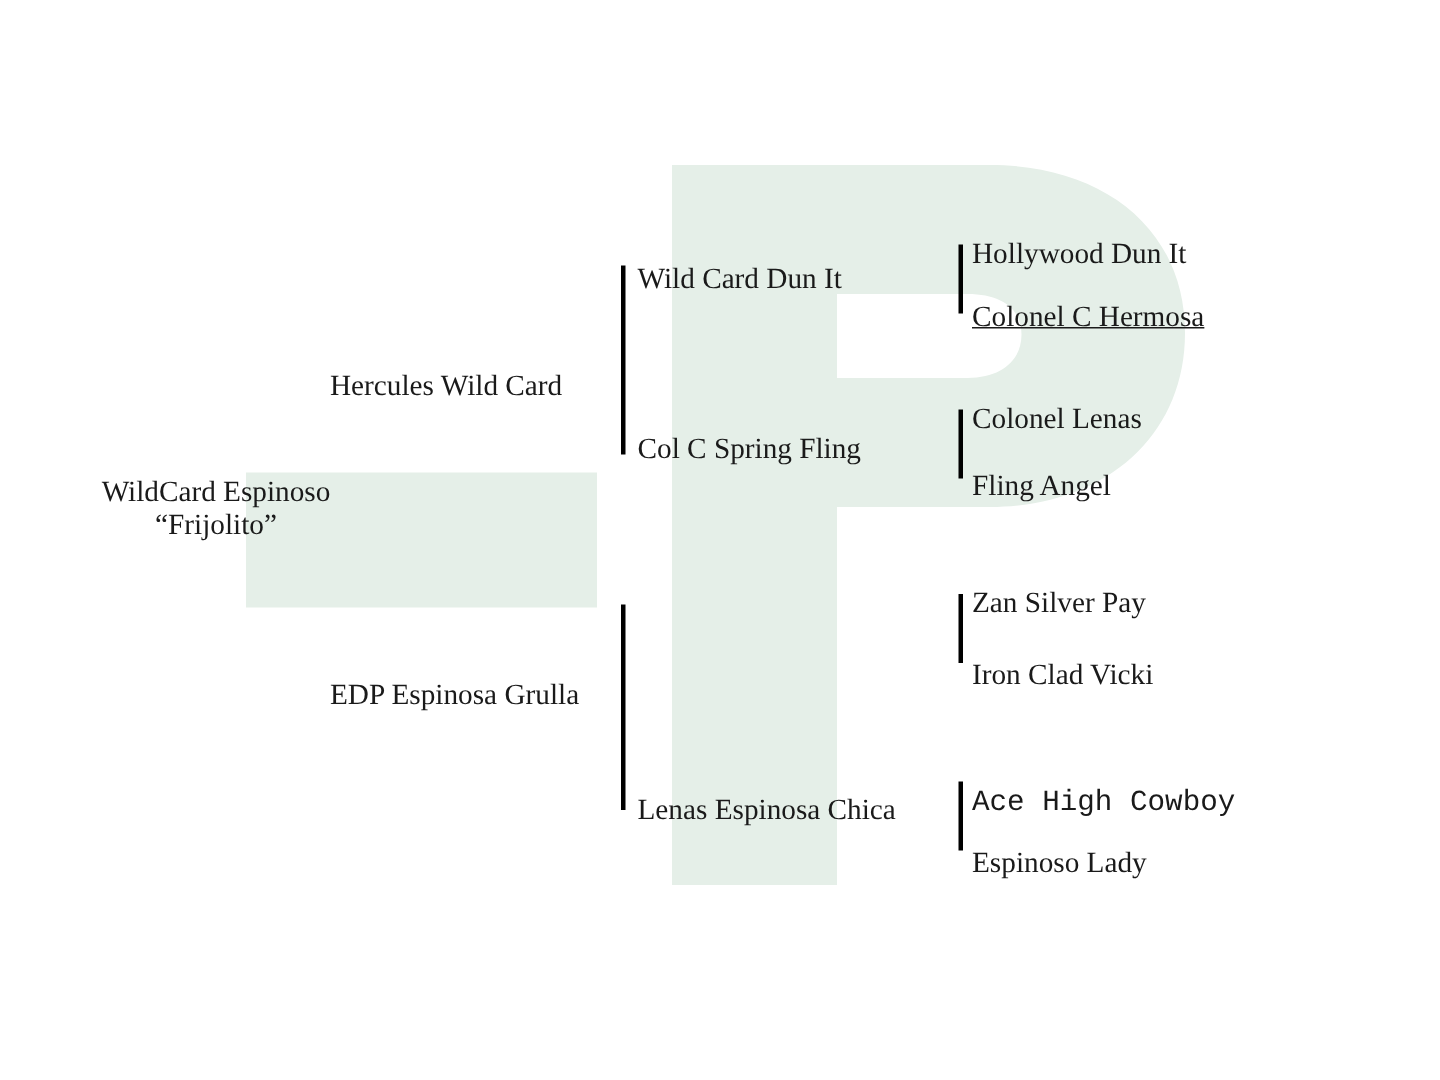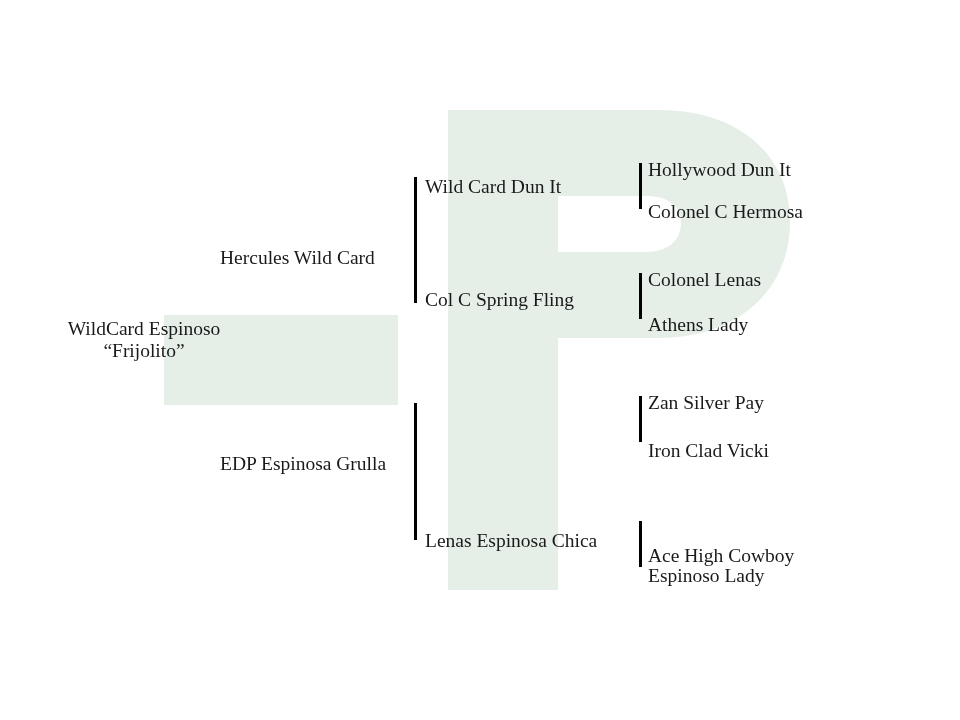--- a/index.html
+++ b/index.html
@@ -89,21 +89,21 @@
   <div class="cell" style="left:425px; top:176px;">Wild Card Dun It</div>
   <div class="cell" style="left:425px; top:289px;">Col C Spring Fling</div>
   <div class="cell" style="left:425px; top:530px;">Lenas Espinosa Chica</div>
 
   <div class="bracket" style="left:639px; top:163px; width:3px; height:46px;"></div>
   <div class="bracket" style="left:639px; top:273px; width:3px; height:46px;"></div>
   <div class="bracket" style="left:639px; top:396px; width:3px; height:46px;"></div>
   <div class="bracket" style="left:639px; top:521px; width:3px; height:46px;"></div>
 
   <div class="cell" style="left:648px; top:159px;">Hollywood Dun It</div>
-  <div class="cell" style="left:648px; top:201px;">Colonel C Hermosa</div>
+  <div class="cell" style="left:648px; top:201px;text-decoration:underline;">Colonel C Hermosa</div>
   <div class="cell" style="left:648px; top:269px;">Colonel Lenas</div>
-  <div class="cell" style="left:648px; top:314px;">Athens Lady</div>
+  <div class="cell" style="left:648px; top:314px;">Fling Angel</div>
   <div class="cell" style="left:648px; top:392px;font-family:Liberation Serif, serif;">Zan Silver Pay</div>
   <div class="cell" style="left:648px; top:440px;">Iron Clad Vicki</div>
-  <div class="cell" style="left:648px; top:545px;">Ace High Cowboy</div>
+  <div class="cell" style="left:648px; top:525px;font-family:Liberation Mono, monospace;">Ace High Cowboy</div>
   <div class="cell" style="left:648px; top:565px;">Espinoso Lady</div>
 
 </div>
 
 </body></html>

